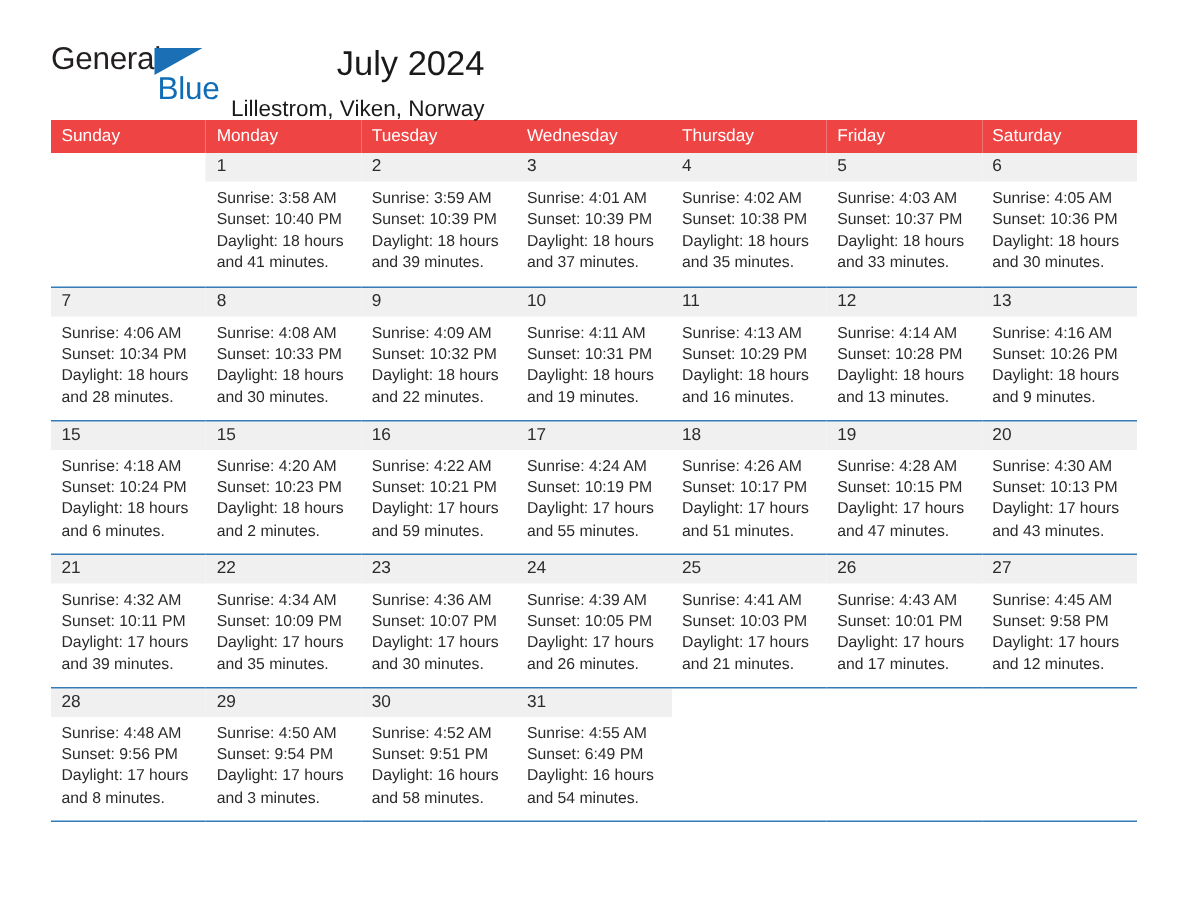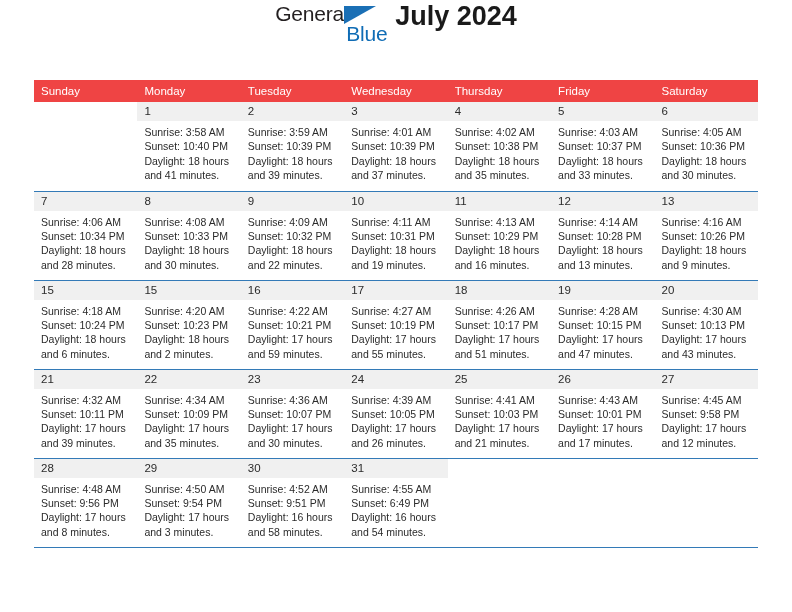--- a/index.html
+++ b/index.html
@@ -20,21 +20,22 @@
     width: 792px;
     height: 612px;
     box-sizing: border-box;
     padding: 0 34px;
   }
 
   
   .header {
     display: flex;
     align-items: flex-start;
-    justify-content: center;
+    justify-content: flex-start;
+    padding-top: 26px;
     height: 74px;
     box-sizing: border-box;
   }
   .brand {
     position: relative;
     width: 120px;
     height: 50px;
     flex: 0 0 auto;
   }
   .brand-general {
@@ -64,24 +65,24 @@
     height: 0;
     border-left: 32px solid #1a6fb5;
     border-bottom: 18px solid transparent;
   }
   .title-block {
     text-align: right;
     flex: 0 0 auto;
     padding-top: 0px;
   }
   .cal-title {
-    font-size: 27px;
+    font-size: 23px;
     color: #1a1a1a;
     line-height: 32px;
-    font-weight: bold;
+    font-weight: normal;
     margin: 0;
   }
   .cal-subtitle {
     font-size: 15px;
     color: #1a1a1a;
     line-height: 20px;
     margin: 5px 0 0 0;
     font-weight: normal;
   }
 
@@ -150,20 +151,21 @@
 <div class="page">
 
   <div class="header">
     <div class="brand">
       <span class="brand-general">General</span>
       <span class="brand-triangle"></span>
       <span class="brand-blue">Blue</span>
     </div>
     <div class="title-block">
       <h1 class="cal-title">July 2024</h1>
+      <div class="cal-subtitle">Lillestrom, Viken, Norway</div>
     </div>
   </div>
 
   <table class="calendar">
     <thead>
       <tr>
         <th>Sunday</th>
         <th>Monday</th>
         <th>Tuesday</th>
         <th>Wednesday</th>
@@ -356,21 +358,21 @@
                 <div>Sunset: 10:21 PM</div>
                 <div>Daylight: 17 hours</div>
                 <div>and 59 minutes.</div>
               </div>
             </div>
           </td>
           <td>
             <div class="daycell">
               <div class="daynum">17</div>
               <div class="cellbody">
-                <div>Sunrise: 4:27 AM</div>
+                <div>Sunrise: 4:24 AM</div>
                 <div>Sunset: 10:19 PM</div>
                 <div>Daylight: 17 hours</div>
                 <div>and 55 minutes.</div>
               </div>
             </div>
           </td>
           <td>
             <div class="daycell">
               <div class="daynum">18</div>
               <div class="cellbody">

